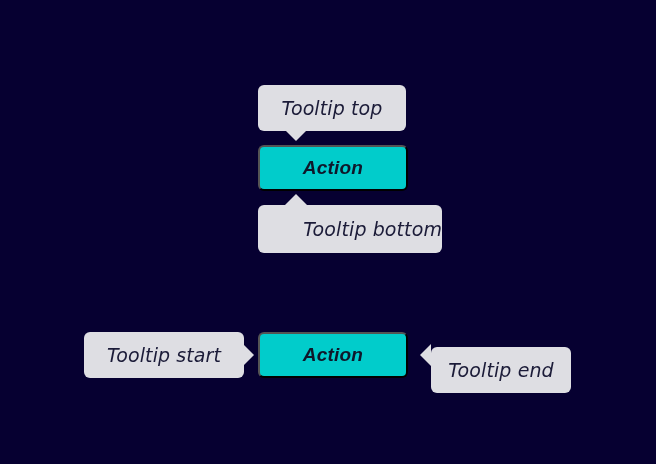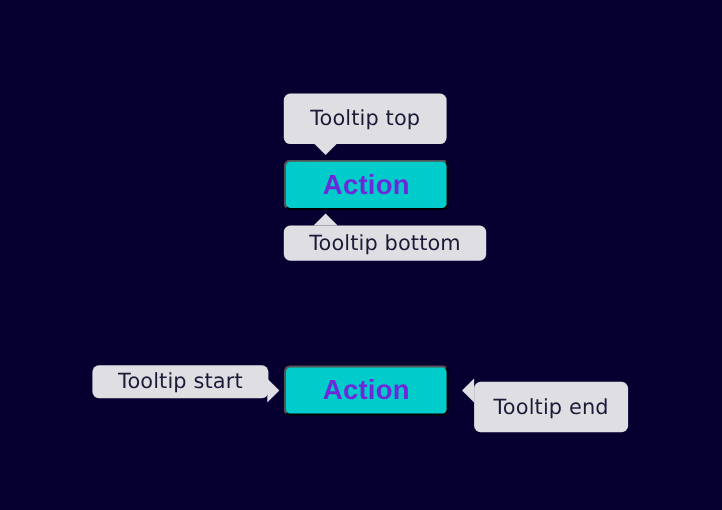--- a/index.html
+++ b/index.html
@@ -22,34 +22,35 @@
 
   
   .bubble {
     position: absolute;
     box-sizing: border-box;
     display: flex;
     align-items: center;
     justify-content: center;
     border-radius: 6px;
     white-space: nowrap;
+    font-style: italic;
   }
 
   .tooltip {
     background: #dedee3;
     color: #1b1b38;
     font-size: 19px;
     font-weight: 400;
     letter-spacing: 0.1px;
   }
 
   .action {
     background: #01cccb;
-    color: #6d28d9;
-    font-size: 25px;
+    color: #0f172a;
+    font-size: 19px;
     font-weight: 700;
     letter-spacing: 0.2px;
   }
 
   
   .arrow {
     position: absolute;
     width: 0;
     height: 0;
   }
@@ -72,24 +73,24 @@
     border-top: 11px solid transparent;
     border-bottom: 11px solid transparent;
     border-right: 11px solid #dedee3;
   }
 
   
   #tooltip-top      { left: 258px; top: 85px;  width: 148px; height: 46px; }
   #arrow-top        { left: 285px; top: 130px; }
   #action-top       { left: 258px; top: 145px; width: 150px; height: 46px; }
   #arrow-bottom     { left: 285px; top: 194px; }
-  #tooltip-bottom   { left: 258px; top: 205px; width: 184px; height: 32px; }
+  #tooltip-bottom   { left: 258px; top: 205px; width: 184px; height: 48px; justify-content: flex-end; }
 
   
-  #tooltip-start    { left: 84px;  top: 332px; width: 160px; height: 30px; }
+  #tooltip-start    { left: 84px;  top: 332px; width: 160px; height: 46px; }
   #arrow-start      { left: 243px; top: 344px; }
   #action-bottom    { left: 258px; top: 332px; width: 150px; height: 46px; }
   #arrow-end        { left: 420px; top: 344px; }
   #tooltip-end      { left: 431px; top: 332px; width: 140px; height: 46px; margin-top: 15px; }
 </style>
 </head>
 <body>
 
 <div id="stage">
 

